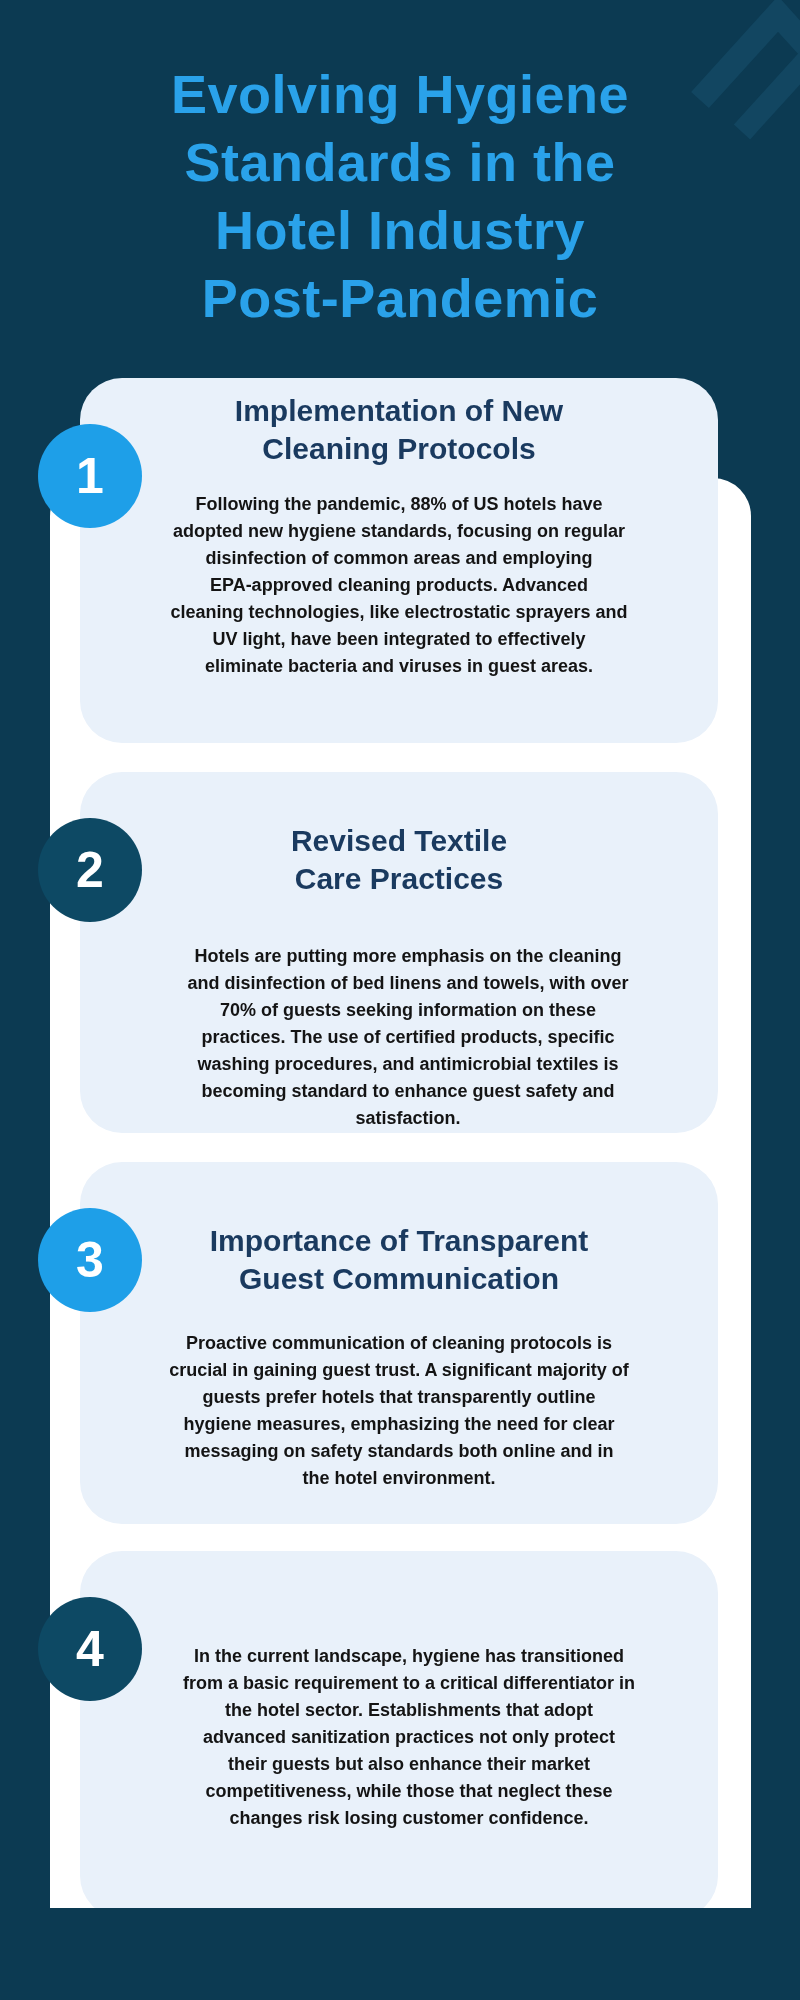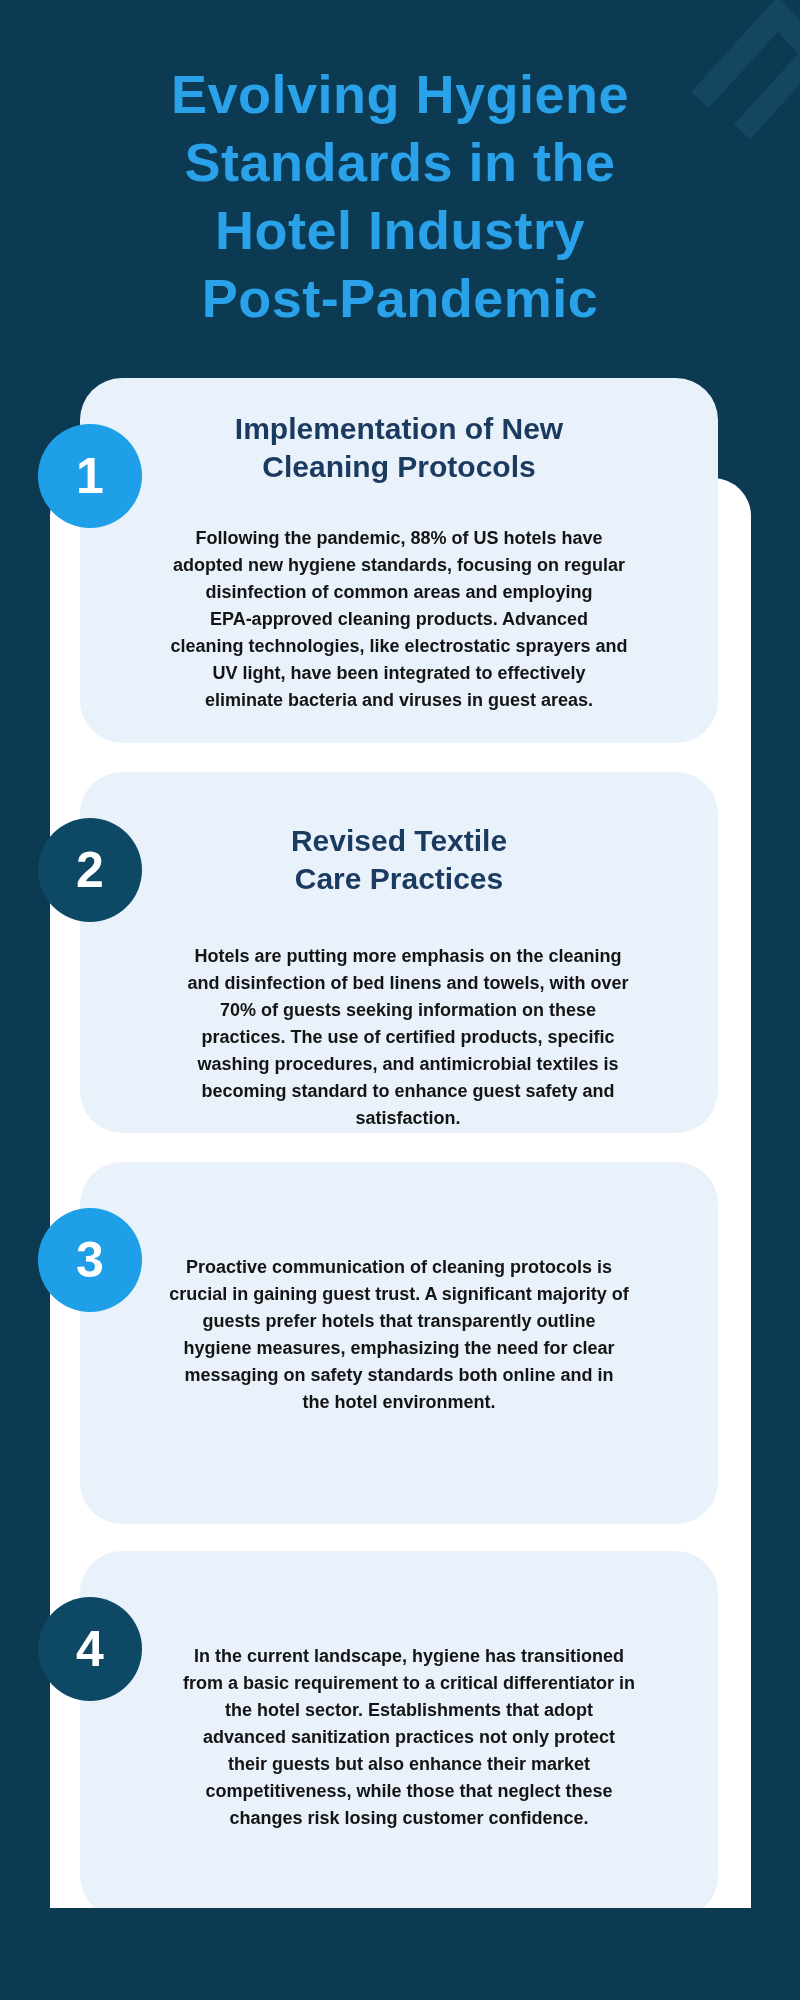--- a/index.html
+++ b/index.html
@@ -59,24 +59,24 @@
 
   <div class="page-title">Evolving Hygiene
 Standards in the
 Hotel Industry
 Post-Pandemic</div>
 
   <div class="backing"></div>
 
   <div id="cards">
     <div>
-      <div class="card" style="top: 378px; height: 365px; padding-top: 32px;">
+      <div class="card" style="top: 378px; height: 365px; padding-top: 14px;">
         <div class="card-heading">Implementation of New
 Cleaning Protocols</div>
-        <div class="card-body" style="margin-top: 39px;">Following the pandemic, 88% of US hotels have
+        <div class="card-body" style="margin-top: 23px;">Following the pandemic, 88% of US hotels have
 adopted new hygiene standards, focusing on regular
 disinfection of common areas and employing
 EPA-approved cleaning products. Advanced
 cleaning technologies, like electrostatic sprayers and
 UV light, have been integrated to effectively
 eliminate bacteria and viruses in guest areas.</div>
       </div>
       <div class="badge blue" style="top: 424px;">1</div>
     </div>
 
@@ -90,20 +90,22 @@
 practices. The use of certified products, specific
 washing procedures, and antimicrobial textiles is
 becoming standard to enhance guest safety and
 satisfaction.</div>
       </div>
       <div class="badge dark" style="top: 818px;">2</div>
     </div>
 
     <div>
       <div class="card" style="top: 1162px; height: 362px; padding-top: 60px;">
+        <div class="card-heading">Importance of Transparent
+Guest Communication</div>
         <div class="card-body" style="margin-top: 32px;">Proactive communication of cleaning protocols is
 crucial in gaining guest trust. A significant majority of
 guests prefer hotels that transparently outline
 hygiene measures, emphasizing the need for clear
 messaging on safety standards both online and in
 the hotel environment.</div>
       </div>
       <div class="badge blue" style="top: 1208px;">3</div>
     </div>
 

